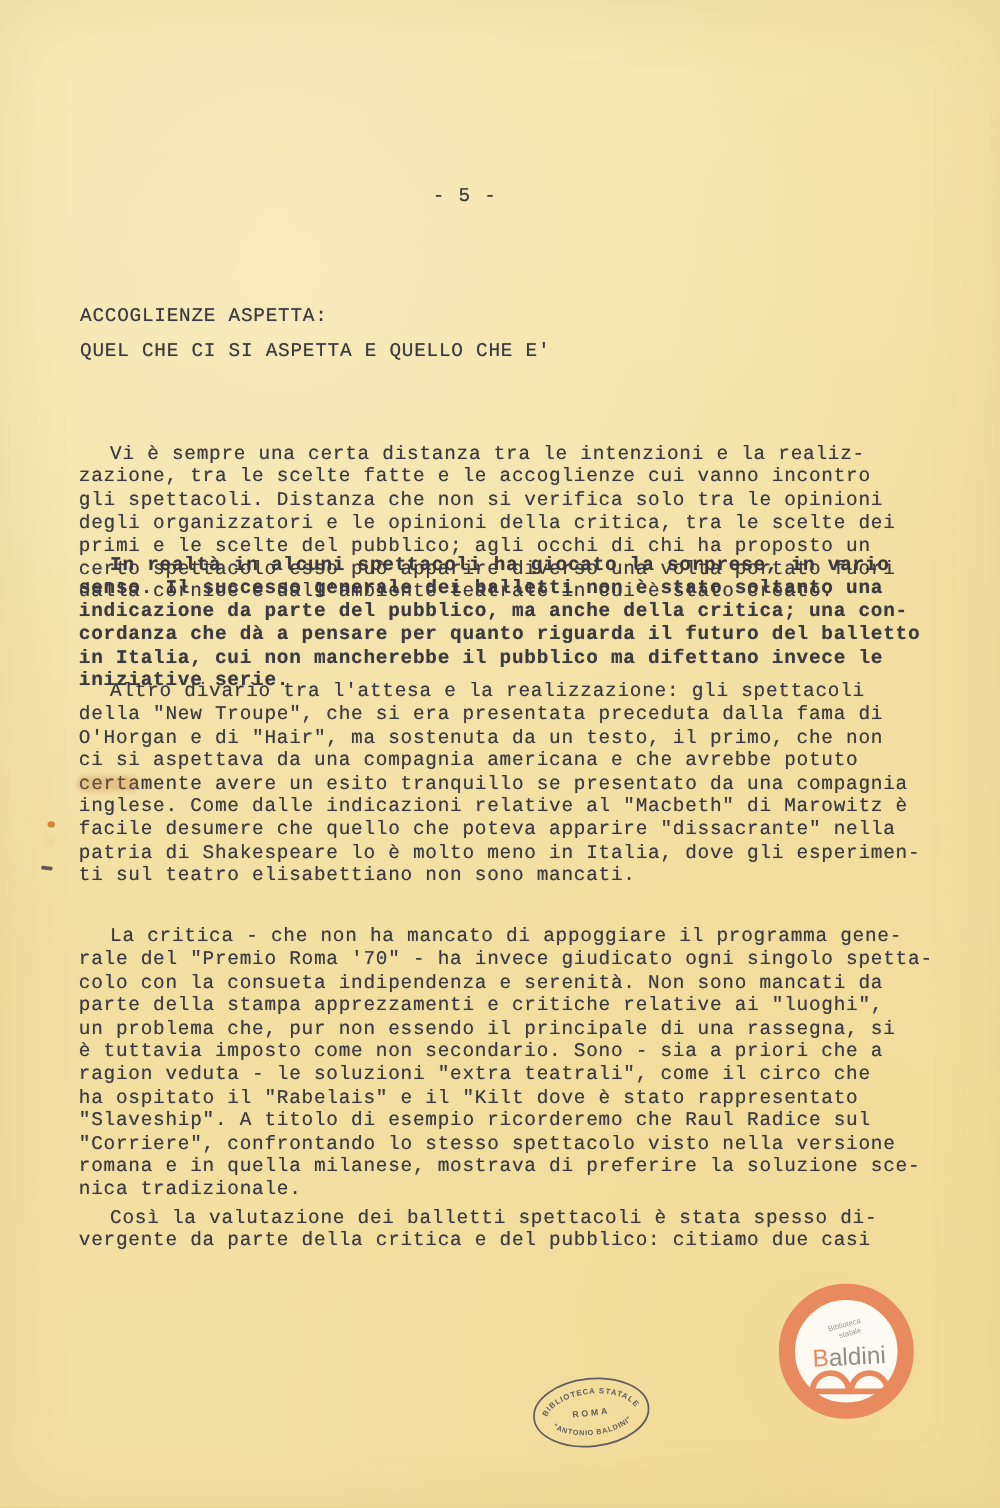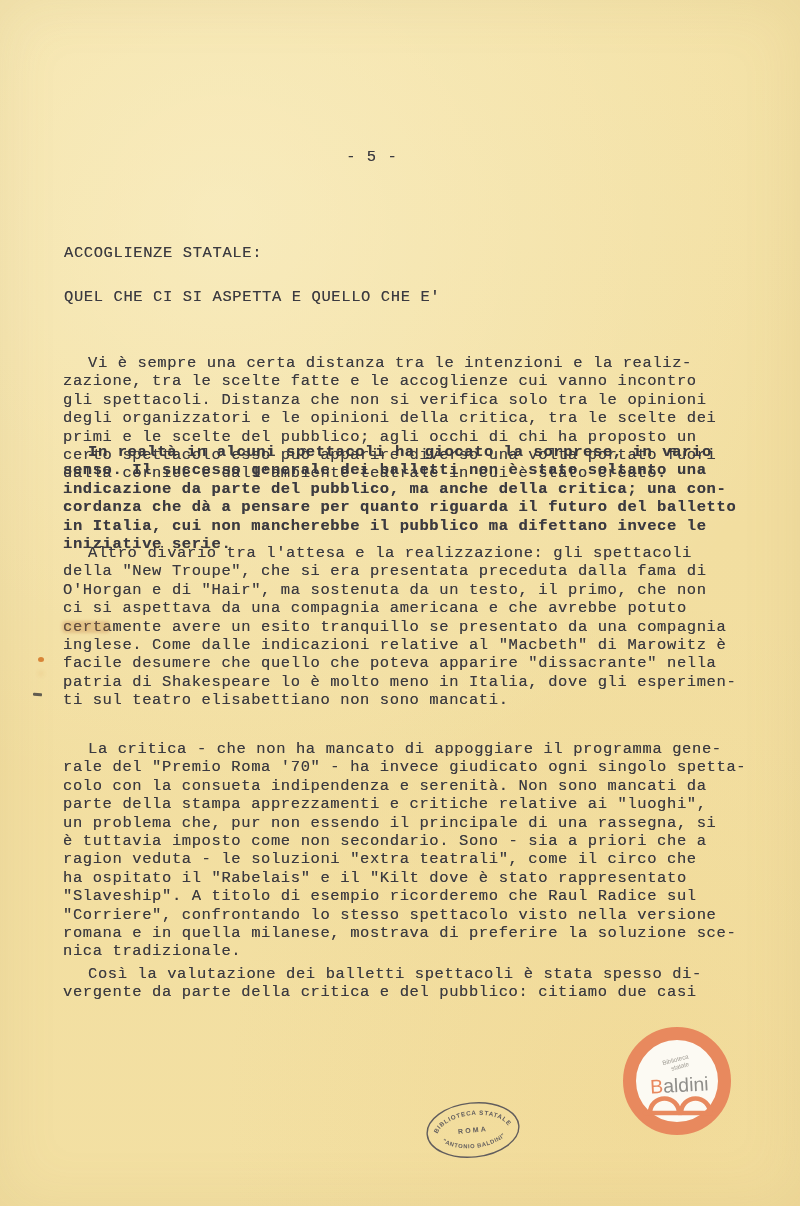--- a/index.html
+++ b/index.html
@@ -27,21 +27,21 @@
     text-align: center;
     font-size: 15.5px; letter-spacing: 1px;
     white-space: pre;
   }
   .heading {
     position: absolute; left: 64px;
     font-size: 15.5px; letter-spacing: 0.6px;
     white-space: pre;
   }
   .heading-1 { top: 244px; }
-  .heading-2 { top: 288px; text-align: right; }
+  .heading-2 { top: 272px; text-align: right; }
   .para {
     position: absolute; left: 63px; width: 700px;
     margin: 0;
     font-size: 15.5px; line-height: 18.4px; letter-spacing: 0.6px;
     white-space: pre;
     text-indent: 25px;
   }
   .para-1 { top: 306px; margin-top: 48px; }
   .para-2 { top: 443px; font-weight: bold; }
   .para-3 { top: 528px; margin-top: 16px; }
@@ -85,21 +85,21 @@
   }
   .logo text { font-family: "Liberation Sans", sans-serif; }
 </style>
 </head>
 <body>
 
 <div class="paper">
 
   <div class="page-number ink">- 5 -</div>
 
-  <div class="heading heading-1 ink">ACCOGLIENZE STATALE:</div>
+  <div class="heading heading-1 ink">ACCOGLIENZE ASPETTA:</div>
   <div class="heading heading-2 ink">QUEL CHE CI SI ASPETTA E QUELLO CHE E'</div>
 
   <p class="para para-1 ink">Vi è sempre una certa distanza tra le intenzioni e la realiz-
 zazione, tra le scelte fatte e le accoglienze cui vanno incontro
 gli spettacoli. Distanza che non si verifica solo tra le opinioni
 degli organizzatori e le opinioni della critica, tra le scelte dei
 primi e le scelte del pubblico; agli occhi di chi ha proposto un
 certo spettacolo esso può apparire diverso una volta portato fuori
 dalla cornice e dall'ambiente teatrale in cui è stato creato.</p>
   <p class="para para-2 ink">In realtà in alcuni spettacoli ha giocato la sorprese, in vario

